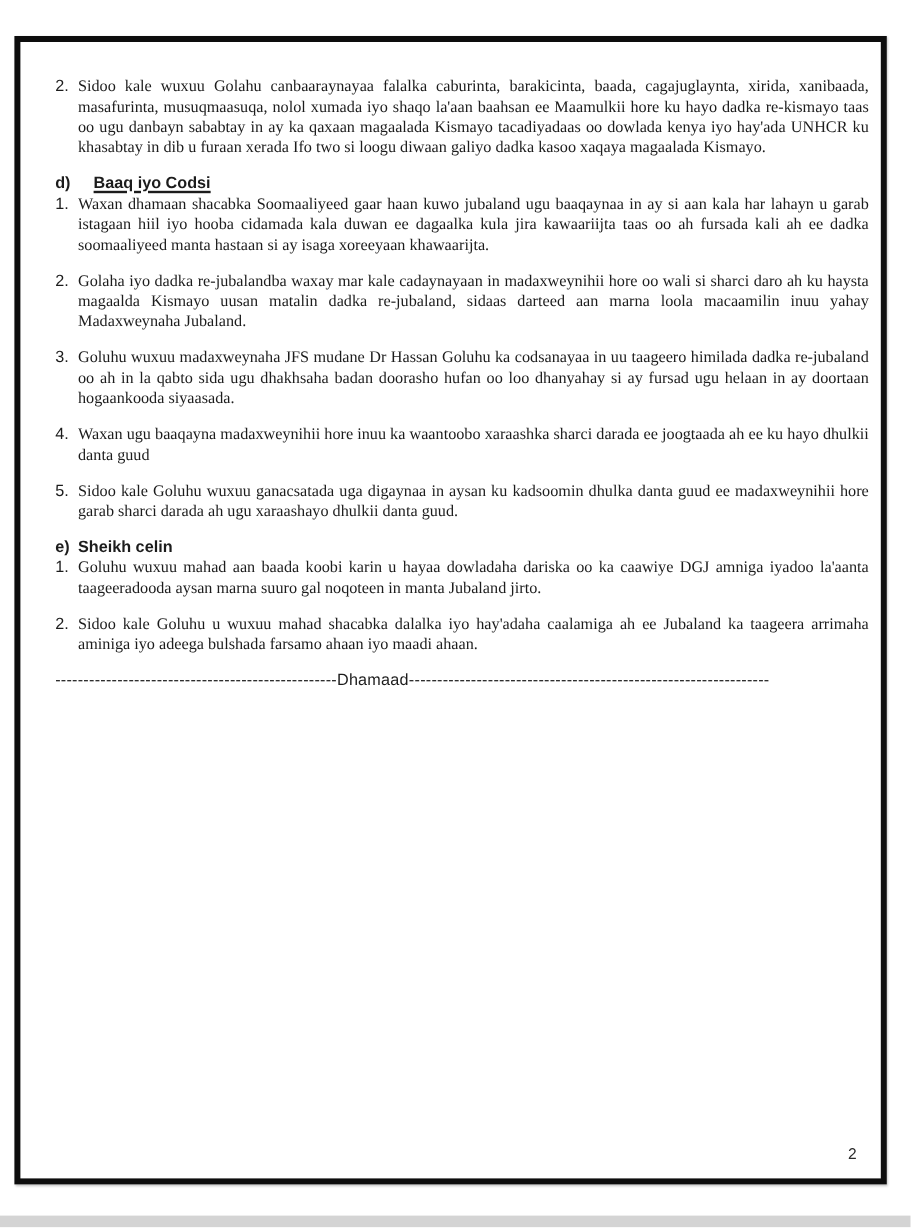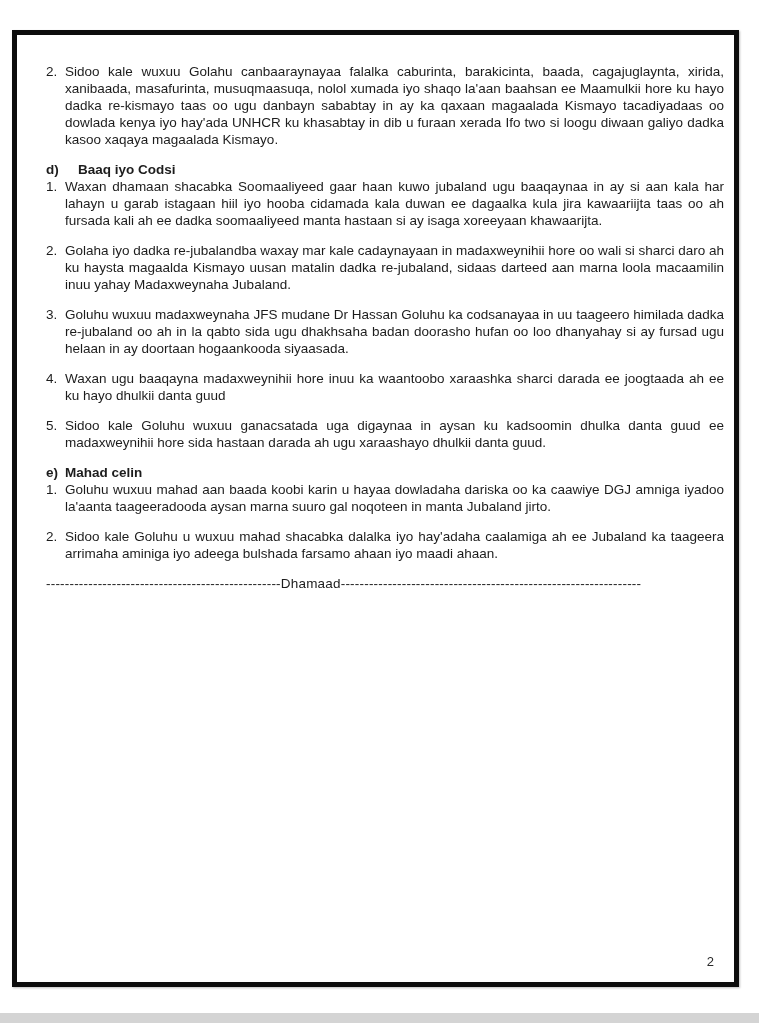--- a/index.html
+++ b/index.html
@@ -36,31 +36,33 @@
     display: flex;
     margin-bottom: 13px;
   }
   .li .num {
     flex: none;
     width: 19px;
   }
   .li .txt {
     flex: 1;
     text-align: justify;
+    font-family: Liberation Serif, serif;
   }
   .heading {
     display: flex;
     font-weight: 700;
     margin-top: 5px;
   }
   .heading .label {
     flex: none;
     width: 19px;
   }
   .heading .title.u {
+    text-decoration: underline;
     text-decoration-thickness: 1.5px;
     text-underline-offset: 2px;
     padding-left: 13px;
   }
   .divider {
     margin-top: 6px;
     white-space: nowrap;
     overflow: hidden;
     letter-spacing: 0.2px;
   }
@@ -112,26 +114,26 @@
         <div class="txt">Goluhu wuxuu madaxweynaha JFS mudane Dr Hassan Goluhu ka codsanayaa in uu taageero himilada dadka re-jubaland oo ah in la qabto sida ugu dhakhsaha badan doorasho hufan oo loo dhanyahay si ay fursad ugu helaan in ay doortaan hogaankooda siyaasada.</div>
       </div>
 
       <div class="li">
         <span class="num">4.</span>
         <div class="txt">Waxan ugu baaqayna madaxweynihii hore inuu ka waantoobo xaraashka sharci darada ee joogtaada ah ee ku hayo dhulkii danta guud</div>
       </div>
 
       <div class="li">
         <span class="num">5.</span>
-        <div class="txt">Sidoo kale Goluhu wuxuu ganacsatada uga digaynaa in aysan ku kadsoomin dhulka danta guud ee madaxweynihii hore sida hastaan darada ah ugu xaraashayo dhulkii danta guud.</div>
+        <div class="txt">Sidoo kale Goluhu wuxuu ganacsatada uga digaynaa in aysan ku kadsoomin dhulka danta guud ee madaxweynihii hore garab sharci darada ah ugu xaraashayo dhulkii danta guud.</div>
       </div>
 
       <div class="heading">
         <span class="label">e)</span>
-        <span class="title">Mahad celin</span>
+        <span class="title">Sheikh celin</span>
       </div>
 
       <div class="li">
         <span class="num">1.</span>
         <div class="txt">Goluhu wuxuu mahad aan baada koobi karin u hayaa dowladaha dariska oo ka caawiye DGJ amniga iyadoo la'aanta taageeradooda aysan marna suuro gal noqoteen in manta Jubaland jirto.</div>
       </div>
 
       <div class="li">
         <span class="num">2.</span>
         <div class="txt">Sidoo kale Goluhu u wuxuu mahad shacabka dalalka iyo hay'adaha caalamiga ah ee Jubaland ka taageera arrimaha aminiga iyo adeega bulshada farsamo ahaan iyo maadi ahaan.</div>

